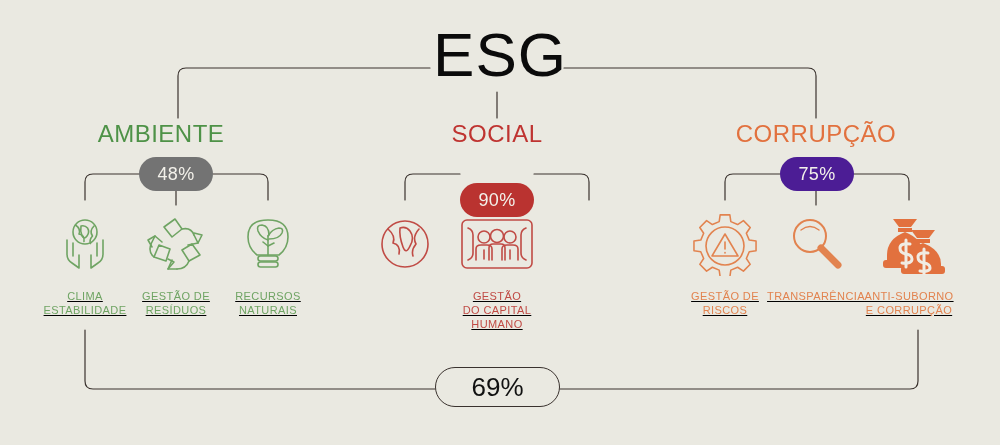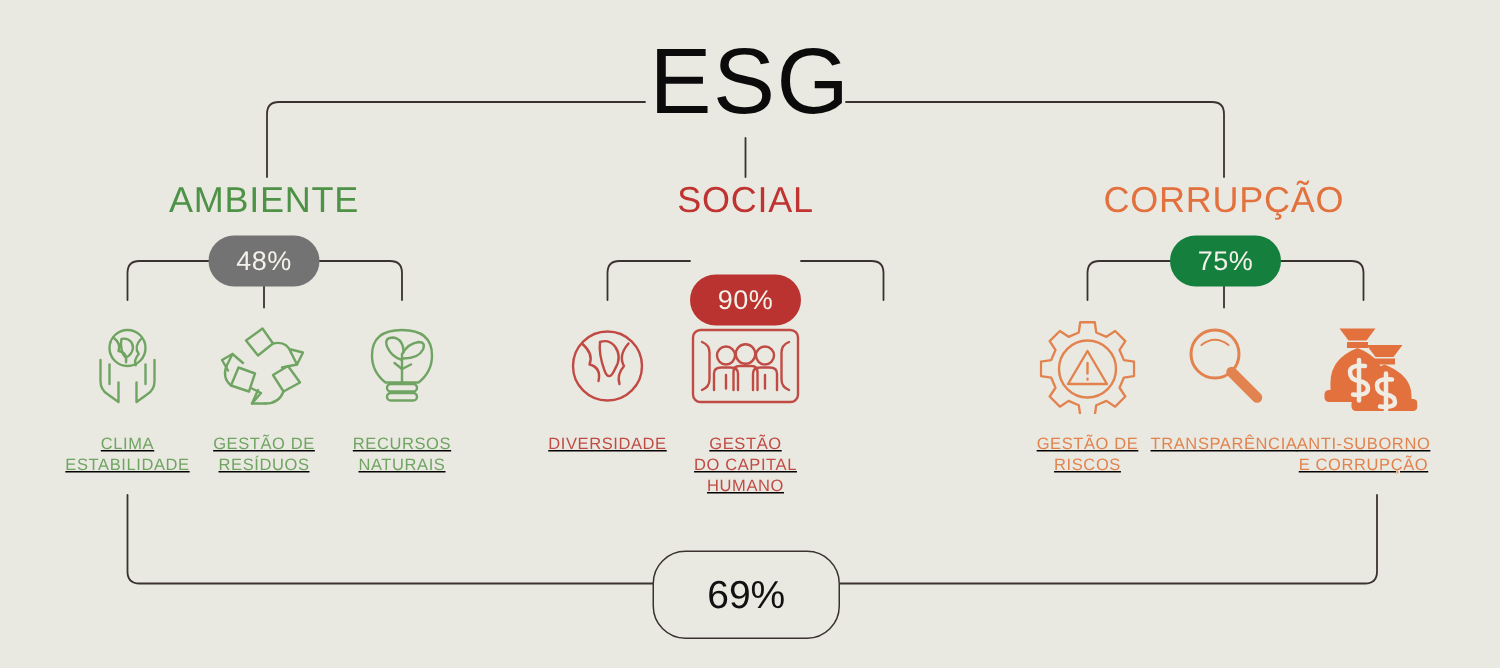--- a/index.html
+++ b/index.html
@@ -61,28 +61,28 @@
     border-radius: 17px;
     color: #f3f1ea;
     font-size: 18px;
     display: flex;
     align-items: center;
     justify-content: center;
     letter-spacing: 0.3px;
   }
   .pct-pill.env { background: #737373; }
   .pct-pill.soc { background: #ba3330; }
-  .pct-pill.gov { background: #15803d; }
+  .pct-pill.gov { background: #4c1d95; }
 
   .total-pill {
     position: absolute;
     left: 435px;
     top: 367px;
     width: 125px;
-    height: 59px;
+    height: 40px;
     border-radius: 22px;
     border: 1.6px solid #3a322e;
     background: #eae9e1;
     color: #111;
     font-size: 26px;
     display: flex;
     align-items: center;
     justify-content: center;
     box-sizing: border-box;
   }
@@ -138,21 +138,21 @@
       <path d="M854,174 L901,174 Q909,174 909,182 L909,200"></path>
       <path d="M816,191 L816,205"></path>
 
       <path d="M85,330 L85,381 Q85,389 93,389 L435,389"></path>
       <path d="M560,389 L910,389 Q918,389 918,381 L918,330"></path>
     </g>
   </svg>
 
   <div class="esg-title">ESG</div>
 
-  <div class="pillar-head env" style="left:56px; width:240px;">AMBIENTE</div>
+  <div class="pillar-head env" style="left:41px; width:240px;">AMBIENTE</div>
   <div class="pct-pill env" style="left:139px;">48%</div>
 
   <div class="leaf env" style="left:85px;">
     <div class="glyph">
       <svg width="62" height="62" viewBox="0 0 62 62" fill="none" stroke="#6fa463" stroke-width="1.6" stroke-linecap="round" stroke-linejoin="round">
         <circle cx="31" cy="19" r="12"></circle>
         <path d="M21.5 12 Q27 16 25 21 Q31 22 30 28.5"></path>
         <path d="M40 13 Q35 18 38.5 23 Q35 27 36.5 30.5"></path>
         <path d="M27 13 Q31 12 33.5 15 Q36 19 33 23 Q30 27 28 23 Q26 18 27 13 Z"></path>
         <path d="M13 27 L13 41 Q13 47 18 50 L25 55 L25 42"></path>
@@ -208,21 +208,20 @@
 
   <div class="leaf soc" style="left:405px;">
     <div class="glyph">
       <svg width="60" height="60" viewBox="0 0 60 60" fill="none" stroke="#c04b45" stroke-width="1.6" stroke-linecap="round" stroke-linejoin="round">
         <circle cx="30" cy="30" r="23"></circle>
         <path d="M13 15 Q21 22 18 29 Q26 31 24 40"></path>
         <path d="M44 15 Q37 23 41 30 Q36 36 38 42"></path>
         <path d="M25 14 Q31 12 35 17 Q40 24 35 32 Q31 41 28 33 Q24 22 25 14 Z"></path>
       </svg>
     </div>
-    <div class="cap">DIVERSIDADE</div>
   </div>
 
   <div class="leaf soc" style="left:497px;">
     <div class="glyph">
       <svg width="76" height="58" viewBox="0 0 76 58" fill="none" stroke="#c04b45" stroke-width="1.6" stroke-linecap="round" stroke-linejoin="round">
         <rect x="3" y="5" width="70" height="48" rx="5"></rect>
         <path d="M9 13 Q14 15 14 20 L14 38 Q14 43 9 45"></path>
         <path d="M67 13 Q62 15 62 20 L62 38 Q62 43 67 45"></path>
         <circle cx="25" cy="22" r="6"></circle>
         <circle cx="38" cy="21" r="6.5"></circle>

